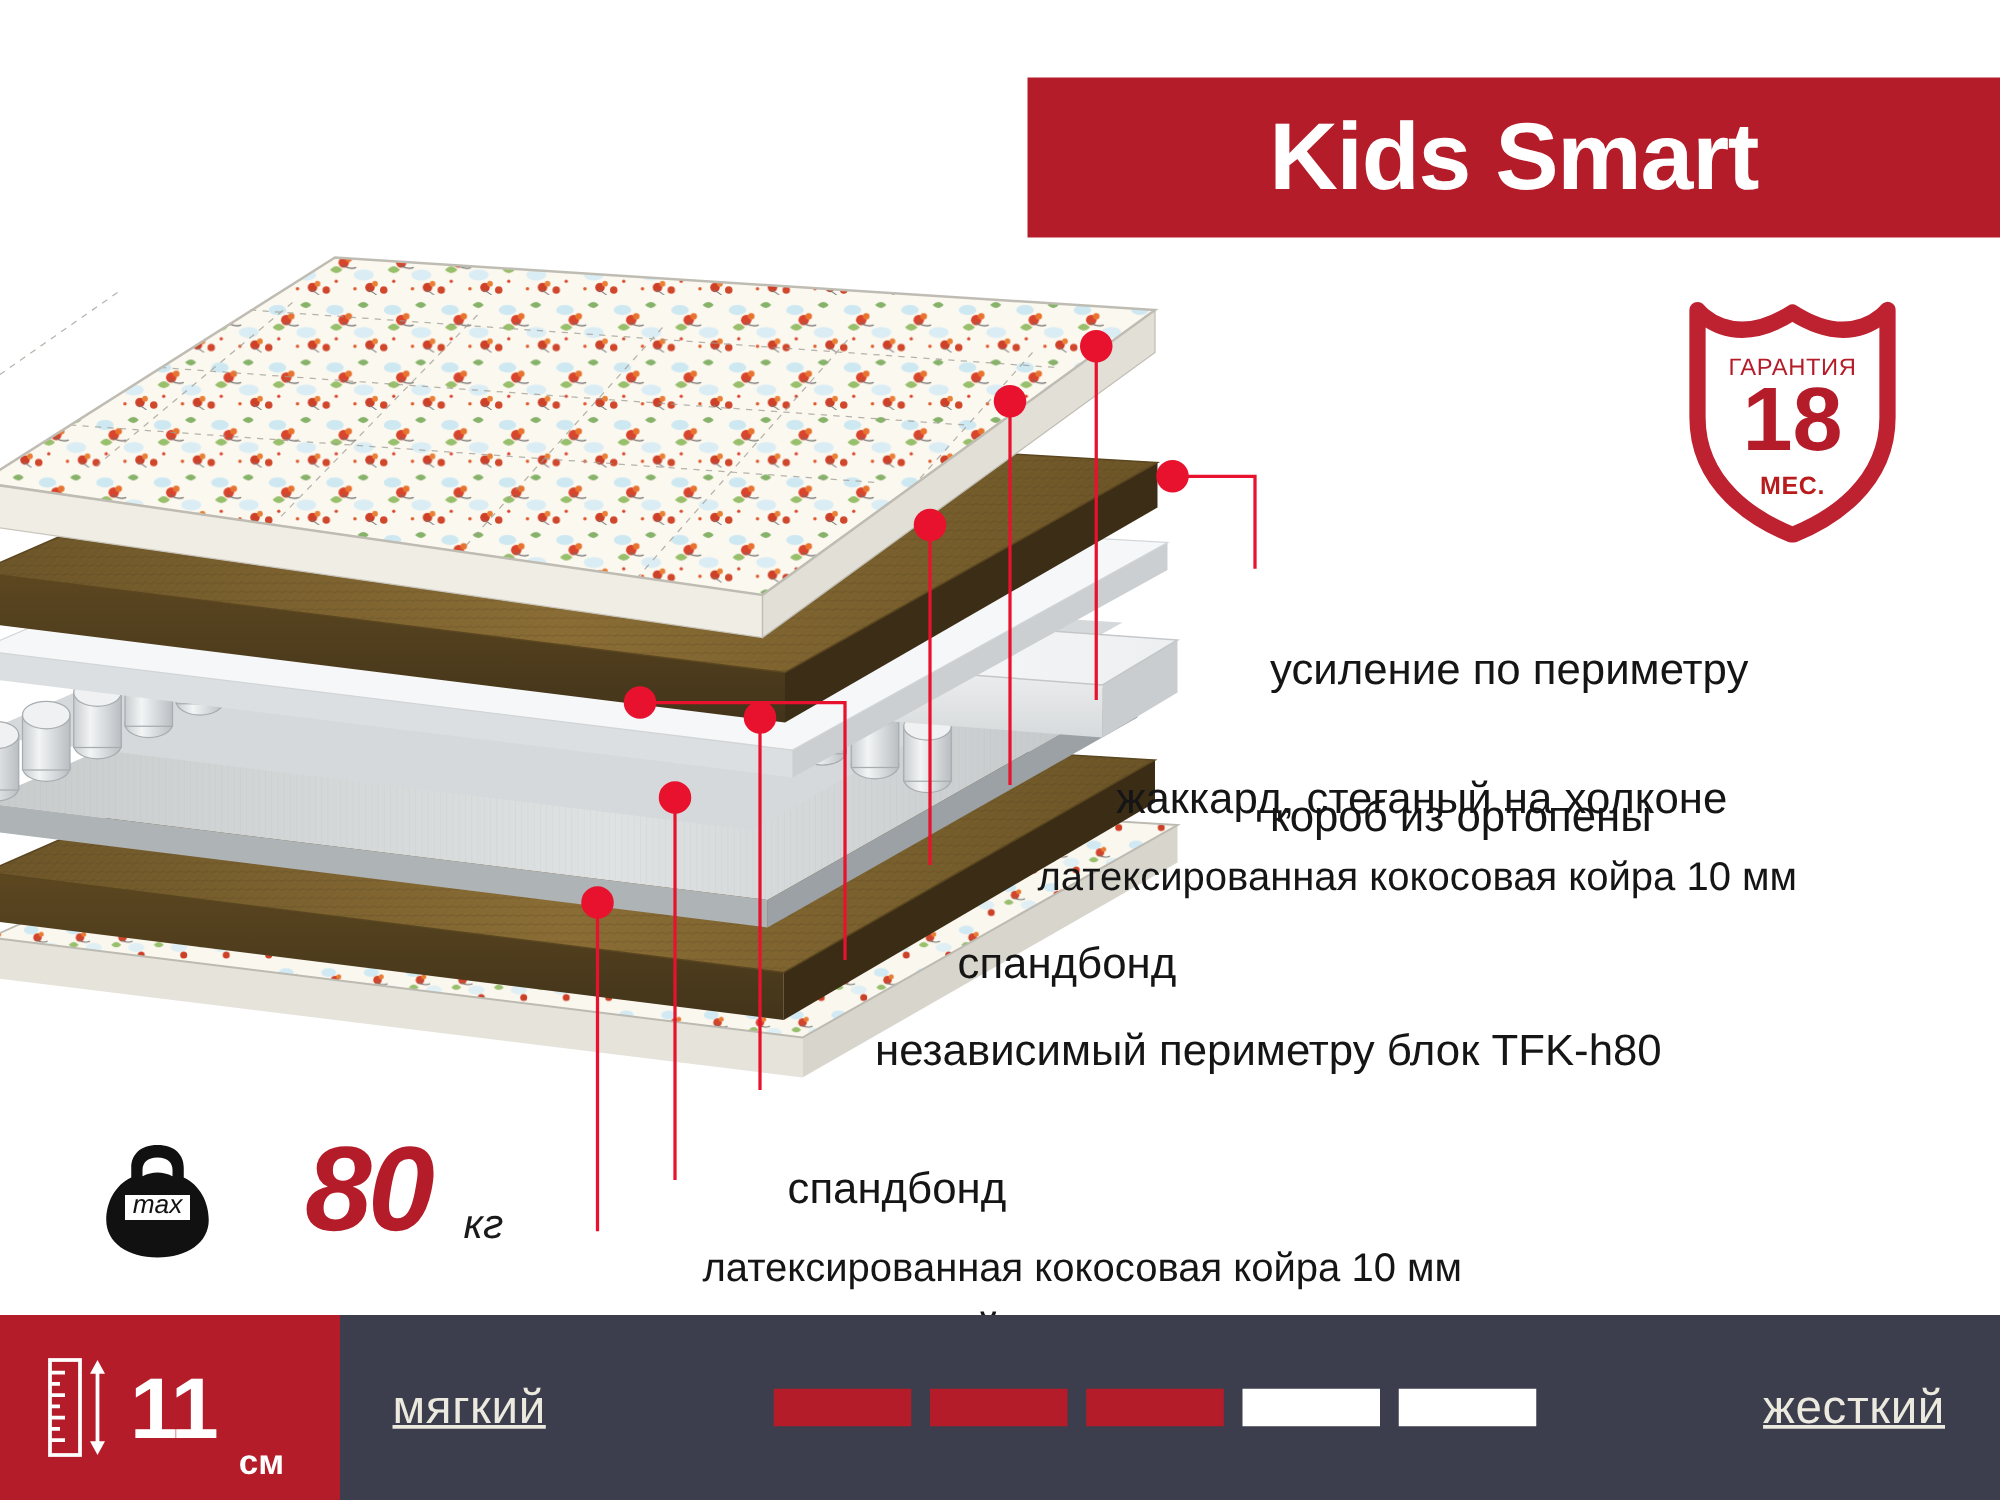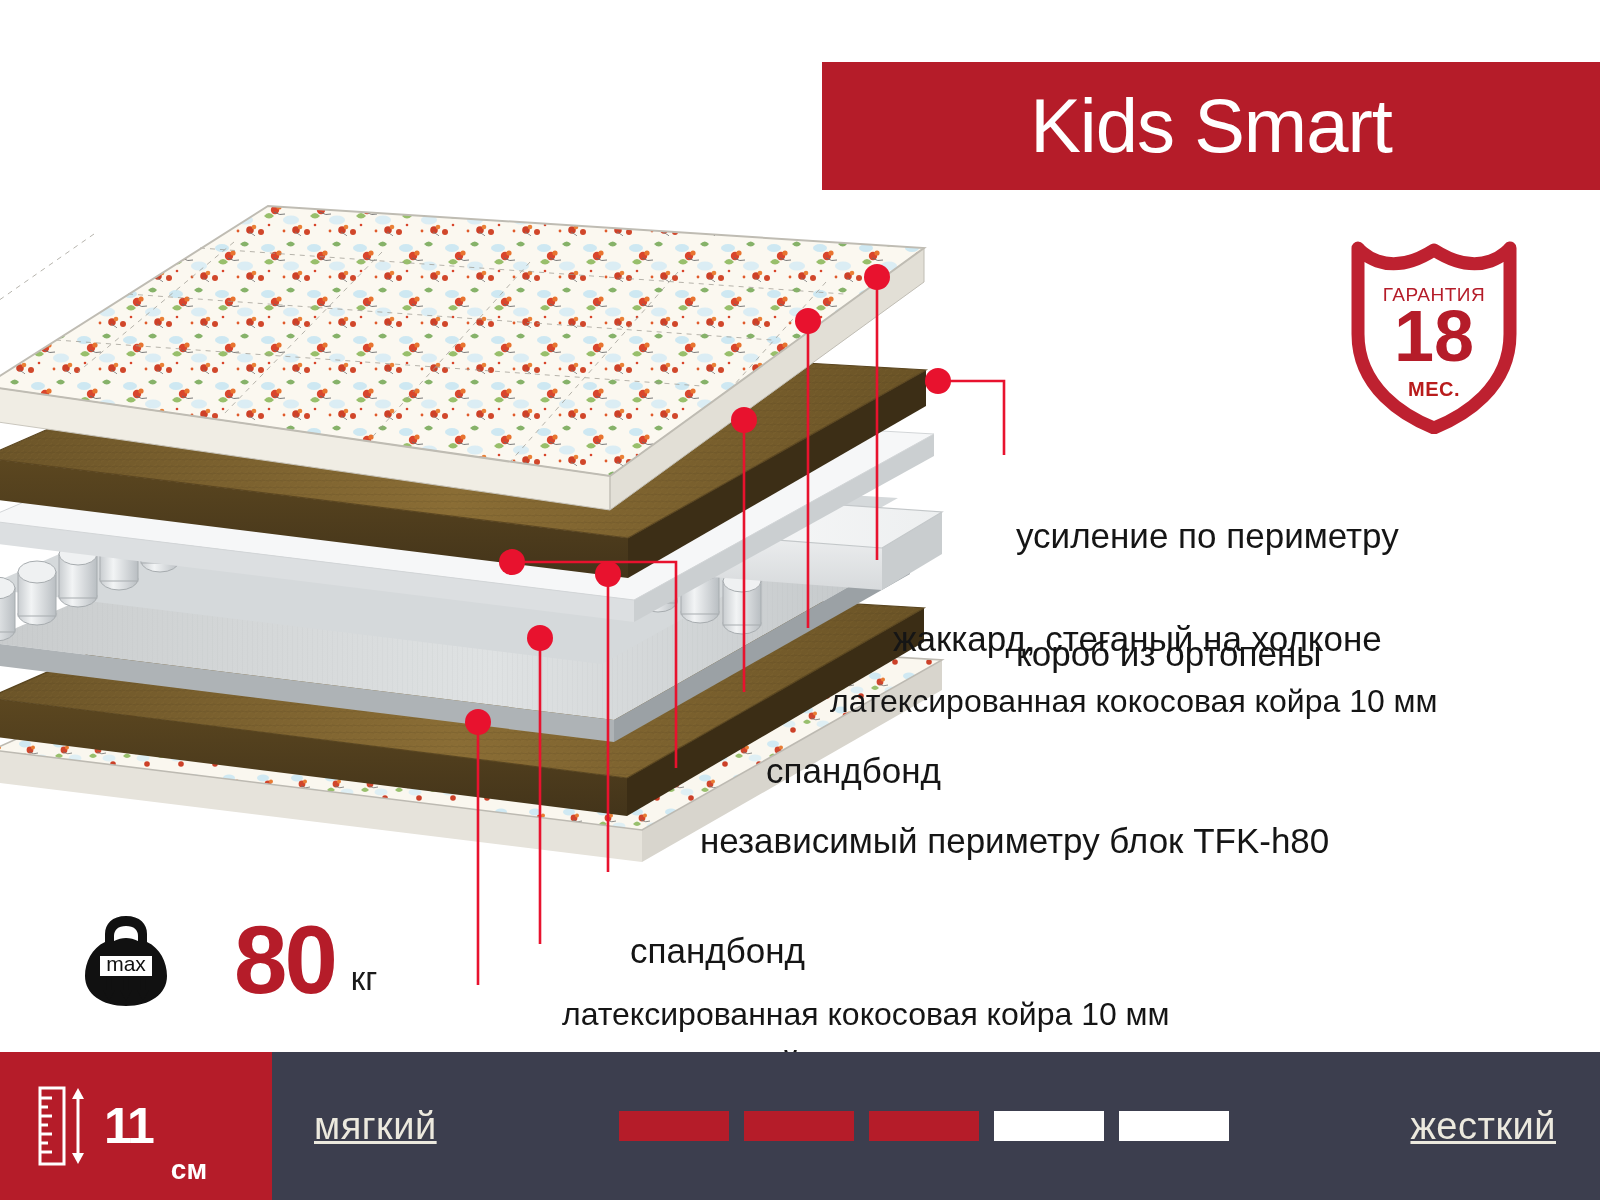--- a/index.html
+++ b/index.html
@@ -4,21 +4,21 @@
 <style>
   html,body{margin:0;padding:0;background:#fff;}
   body{width:1600px;height:1200px;position:relative;overflow:hidden;
        font-family:"Liberation Sans","DejaVu Sans",sans-serif;background:#fff;}
 
   .stage{position:absolute;inset:0;}
 
   
   .title-banner{position:absolute;left:822px;top:62px;width:778px;height:128px;
       background:#B51C29;display:flex;align-items:center;justify-content:center;}
-  .title-banner .txt{color:#fff;font-size:76px;font-weight:400;letter-spacing:-1px;
+  .title-banner .txt{color:#fff;font-size:76px;font-weight:700;letter-spacing:-1px;
       line-height:1;white-space:nowrap;}
 
   
   .shield{position:absolute;left:1344px;top:238px;width:180px;height:196px;}
   .shield svg{position:absolute;inset:0;}
   .shield .s-top{position:absolute;top:46px;left:0;width:100%;text-align:center;
       color:#B51C29;font-size:19px;font-weight:400;letter-spacing:.5px;}
   .shield .s-num{position:absolute;top:62px;left:0;width:100%;text-align:center;
       color:#B51C29;font-size:72px;font-weight:700;line-height:1;}
   .shield .s-bot{position:absolute;top:140px;left:0;width:100%;text-align:center;
@@ -31,35 +31,35 @@
   
   .lines{position:absolute;left:0;top:0;width:1600px;height:1200px;pointer-events:none;}
 
   
   .lbl{position:absolute;color:#151515;line-height:1.12;white-space:pre;}
   .lbl.big{font-size:35px;}
   .lbl.med{font-size:32px;}
   .lbl sup{font-size:.62em;vertical-align:super;}
 
   
-  .weight{position:absolute;left:78px;top:908px;display:flex;align-items:center;gap:16px;}
+  .weight{position:absolute;left:78px;top:908px;display:flex;gap:26px;font-style:italic;}
   .weight .kb{width:96px;height:104px;position:relative;}
   .weight .kb svg{position:absolute;inset:0;}
   .weight .kb .maxtxt{position:absolute;top:44px;left:0;width:100%;text-align:center;
       font-size:21px;font-weight:400;color:#111;}
   .weight .num{color:#B51C29;font-size:96px;font-weight:700;line-height:.92;
       letter-spacing:-3px;margin-left:44px;}
   .weight .unit{color:#1a1a1a;font-size:33px;align-self:flex-end;margin-bottom:14px;}
 
   
   .botbar{position:absolute;left:0;top:1052px;width:1600px;height:148px;display:flex;}
   .botbar .red{width:272px;background:#B51C29;display:flex;align-items:center;
       gap:14px;padding-left:38px;box-sizing:border-box;}
   .botbar .ruler{width:52px;height:80px;position:relative;flex:0 0 auto;}
-  .botbar .height-num{color:#fff;font-size:50px;font-weight:700;line-height:1;
+  .botbar .height-num{color:#fff;font-size:69px;font-weight:700;line-height:1;
       letter-spacing:-2px;}
   .botbar .height-unit{color:#fff;font-size:28px;font-weight:700;align-self:flex-end;
       margin-bottom:14px;margin-left:4px;}
   .botbar .dark{flex:1;background:#3C3E4E;display:flex;align-items:center;
       justify-content:space-between;padding:0 44px 0 42px;box-sizing:border-box;}
   .botbar .fw{color:#ECE9DE;font-size:38px;letter-spacing:.5px;white-space:nowrap;text-decoration:underline;}
   .botbar .scale{display:flex;gap:15px;}
   .botbar .seg{width:110px;height:30px;}
   .botbar .seg.on{background:#B51C29;}
   .botbar .seg.off{background:#FFFFFF;}

